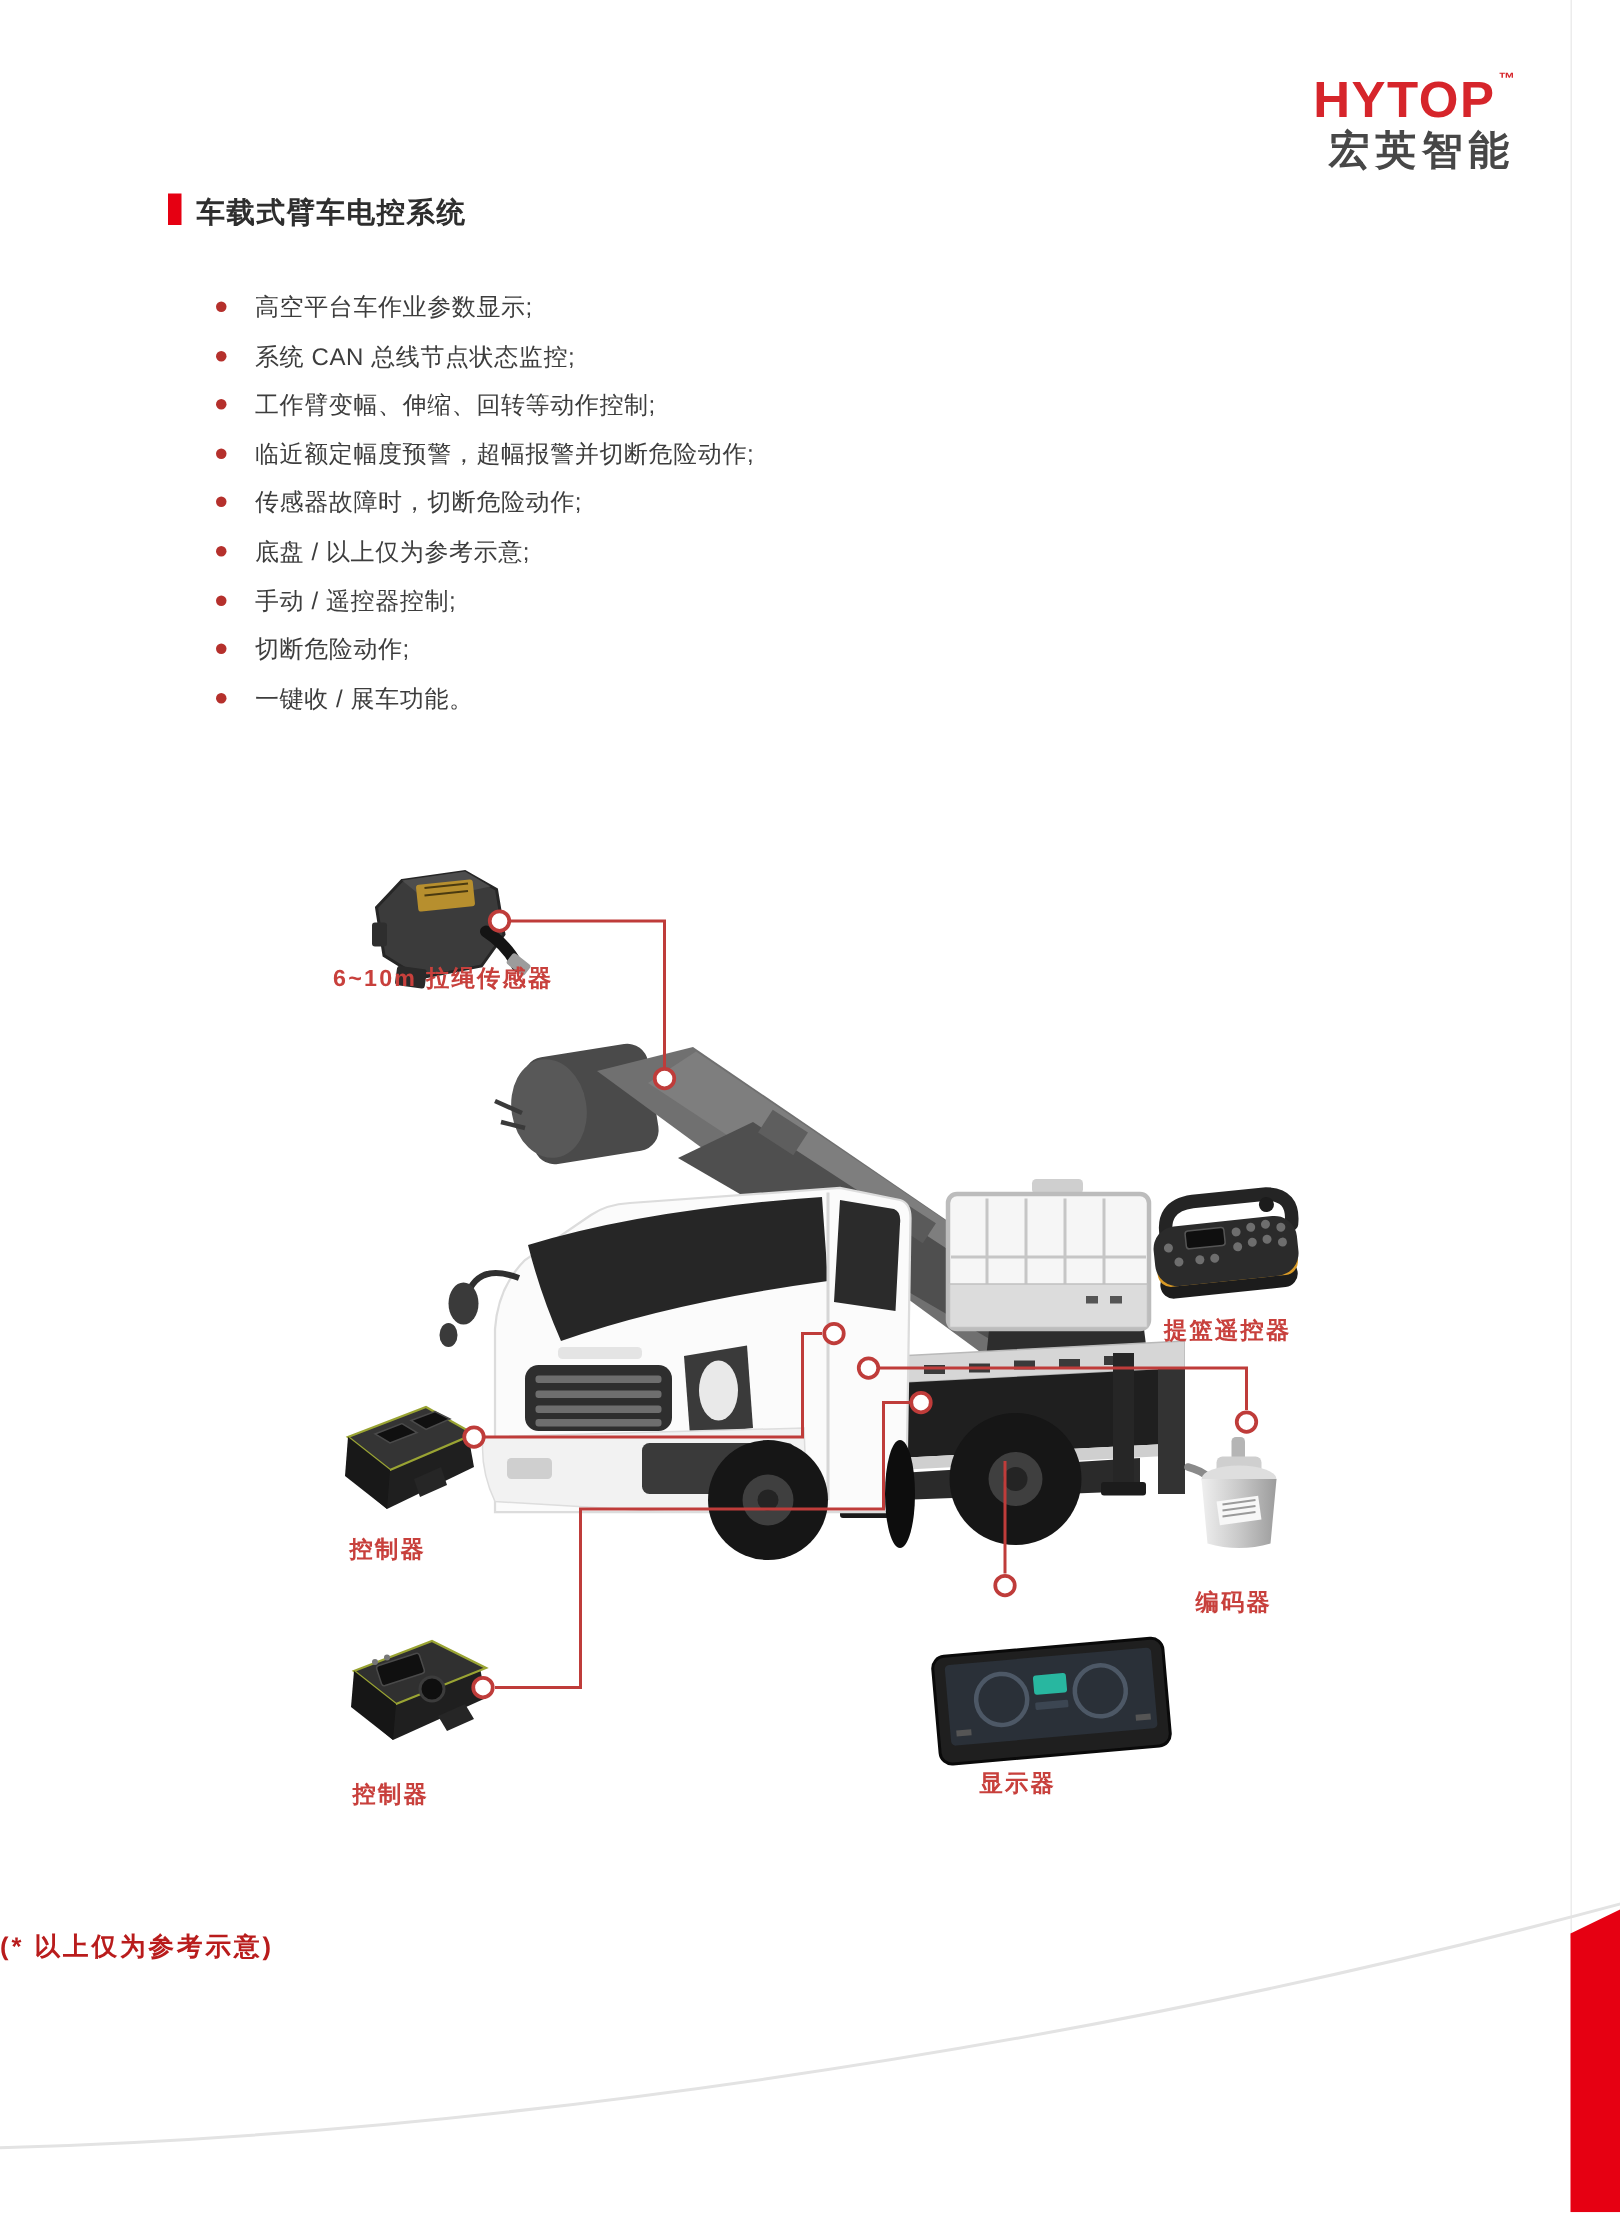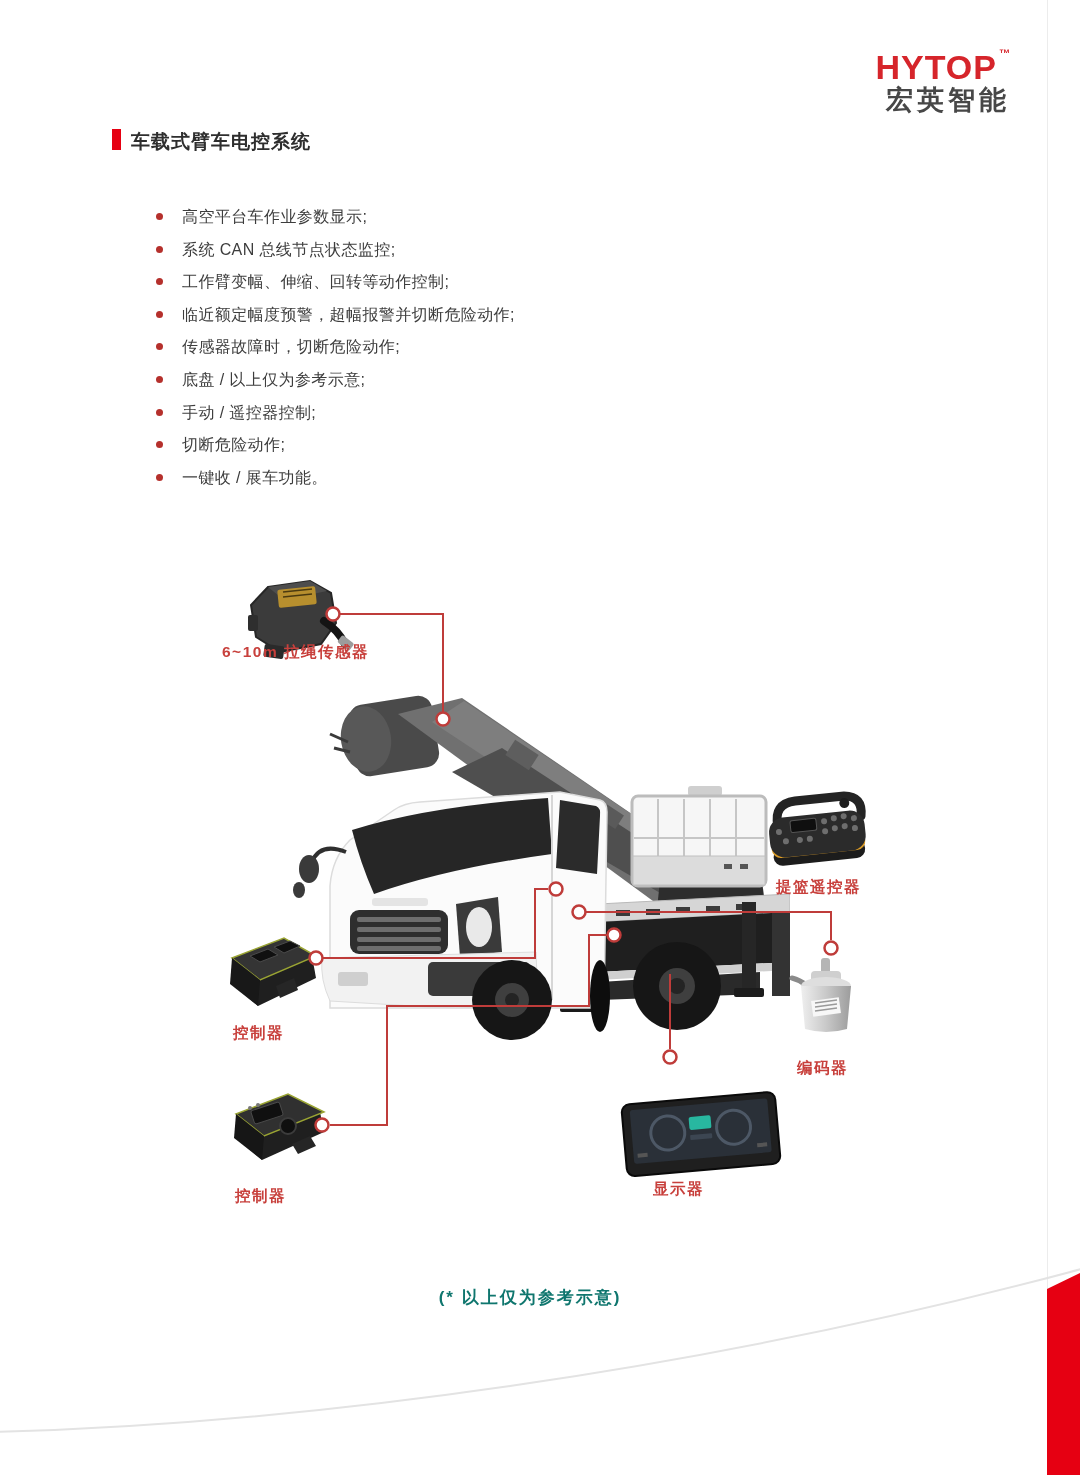--- a/index.html
+++ b/index.html
@@ -12,34 +12,34 @@
   .logo-en{font-size:34px;font-weight:800;color:#d6252b;letter-spacing:1px;line-height:1}
   .logo-tm{font-size:11px;font-weight:700;color:#d6252b;vertical-align:top;position:relative;top:-3px;margin-left:2px}
   .logo-cn{font-size:27px;font-weight:700;color:#474747;letter-spacing:4px;line-height:1.15;margin-top:1px}
 
   
   .title-row{position:absolute;left:112px;top:129px;display:flex;align-items:flex-start}
   .title-marker{width:9px;height:21px;background:#e60012;margin-right:10px}
   .title-text{font-size:19px;font-weight:700;color:#2e2e2e;letter-spacing:1px}
 
   
-  .features{position:absolute;left:139px;top:191px;margin:16px;padding:0;list-style:none}
+  .features{position:absolute;left:139px;top:191px;margin:4px;padding:0;list-style:none}
   .features li{position:relative;padding-left:27px;height:32.6px;font-size:16px;color:#3d3d3d;letter-spacing:.4px}
   .features li::before{content:"";position:absolute;left:1px;top:6px;width:7px;height:7px;border-radius:50%;background:#b5302c}
 
   
   .device{position:absolute;z-index:2}
   .device svg{display:block;width:100%;height:100%}
   .truck{z-index:1}
   .connectors{position:absolute;left:0;top:0;z-index:3;pointer-events:none}
   .dlabel{position:absolute;z-index:4;font-size:15.5px;font-weight:700;color:#c8403c;letter-spacing:1.5px;white-space:nowrap}
 
   
-  .note{position:absolute;left:0;top:1286px;width:1060px;text-align:center;
-        font-size:17px;font-weight:700;color:#0f766e;letter-spacing:2px}
+  .note{position:absolute;left:0;top:1286px;width:1060px;text-align:left;
+        font-size:17px;font-weight:700;color:#b91c1c;letter-spacing:2px}
   .bottom-decor{position:absolute;left:0;top:0;z-index:1;pointer-events:none}
 </style>
 </head>
 <body>
 
 <div class="page">
 
   <div class="page-edge"></div>
 
   <div class="logo">

